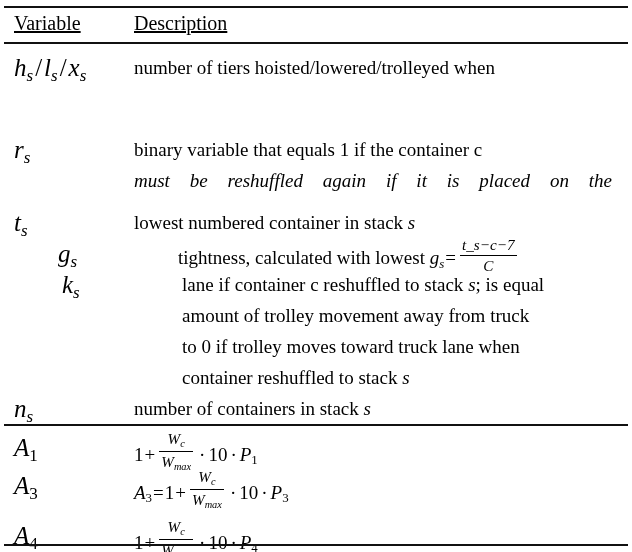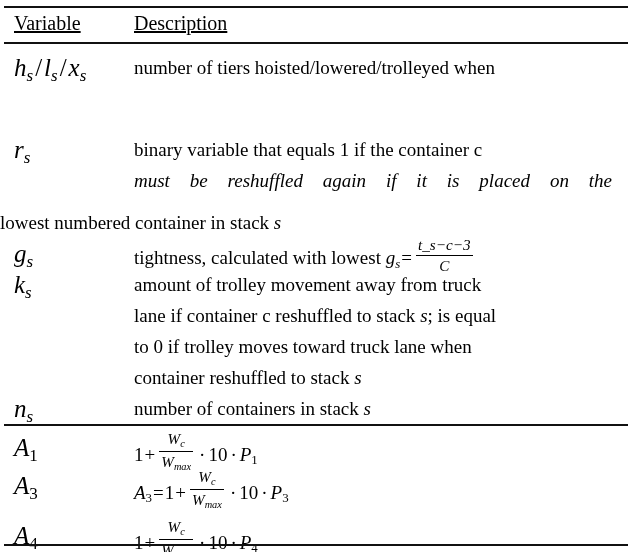--- a/index.html
+++ b/index.html
@@ -144,42 +144,45 @@
     <div class="col-var">
       <span class="mi">r</span><span class="sub">s</span>
     </div>
     <div class="col-desc">
       <span class="desc-line">binary variable that equals 1 if the container c</span>
       <span class="desc-line justify" style="width:478px;">must be reshuffled again if it is placed on the</span>
     </div>
   </div>
 
   <div class="row" style="top:207px;">
+    <div class="col-var">
+      <span class="mi">t</span><span class="sub">s</span>
+    </div>
     <div class="col-desc">
       <span class="desc-line">lowest numbered container in stack <span class="it">s</span></span>
     </div>
   </div>
 
-  <div class="row" style="top:238px;">
+  <div class="row" style="top:238px;margin-left:44px;">
     <div class="col-var">
       <span class="mi">g</span><span class="sub">s</span>
     </div>
     <div class="col-desc">
       <span class="desc-line"><span>tightness, calculated with lowest</span>
-        <span class="mi">g</span><span class="sub">s</span><span class="op">=</span><span class="frac"><span class="num mi">t_s−c−3</span><span class="den mi">C</span></span></span>
-    </div>
-  </div>
-
-  <div class="row" style="top:269px;">
+        <span class="mi">g</span><span class="sub">s</span><span class="op">=</span><span class="frac"><span class="num mi">t_s−c−7</span><span class="den mi">C</span></span></span>
+    </div>
+  </div>
+
+  <div class="row" style="top:269px;padding-left:48px;">
     <div class="col-var">
       <span class="mi">k</span><span class="sub">s</span>
     </div>
     <div class="col-desc">
+      <span class="desc-line">lane if container c reshuffled to stack <span class="it">s</span>; is equal</span>
       <span class="desc-line">amount of trolley movement away from truck</span>
-      <span class="desc-line">lane if container c reshuffled to stack <span class="it">s</span>; is equal</span>
       <span class="desc-line">to 0 if trolley moves toward truck lane when</span>
       <span class="desc-line">container reshuffled to stack <span class="it">s</span></span>
     </div>
   </div>
 
   <div class="row" style="top:393px;">
     <div class="col-var">
       <span class="mi">n</span><span class="sub">s</span>
     </div>
     <div class="col-desc">

